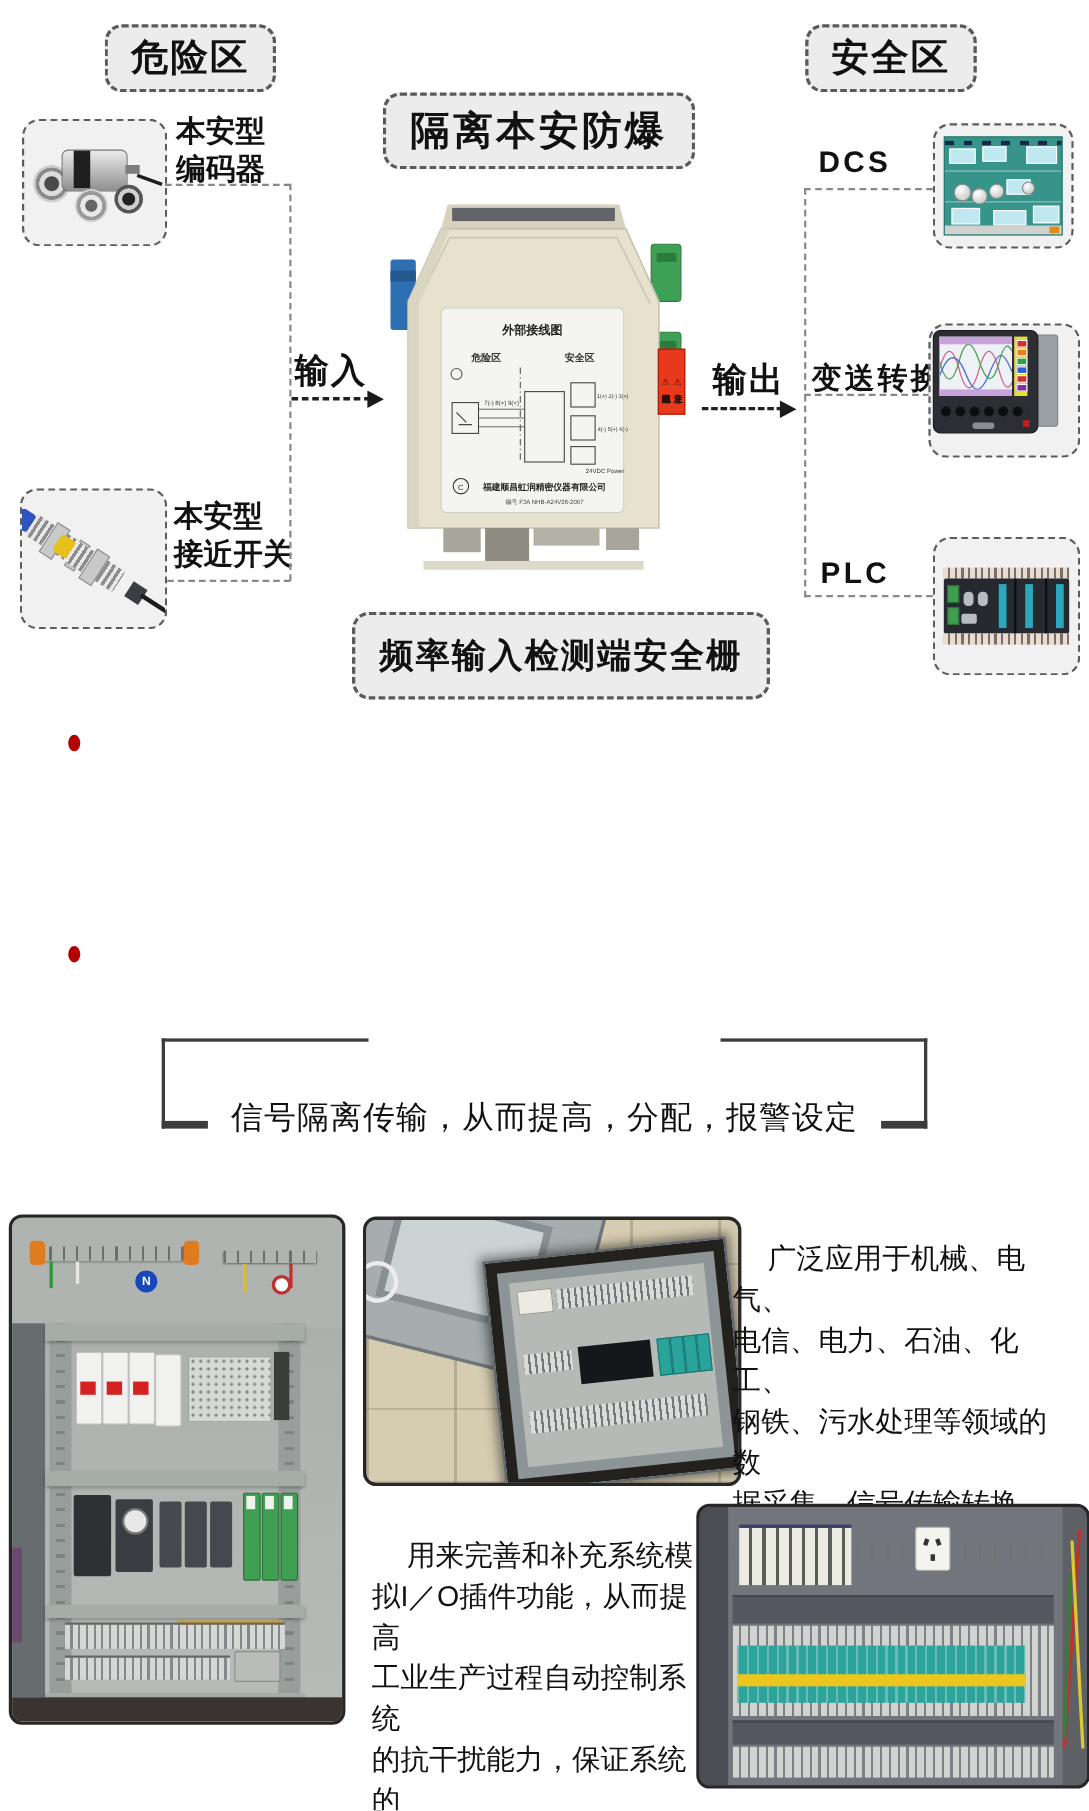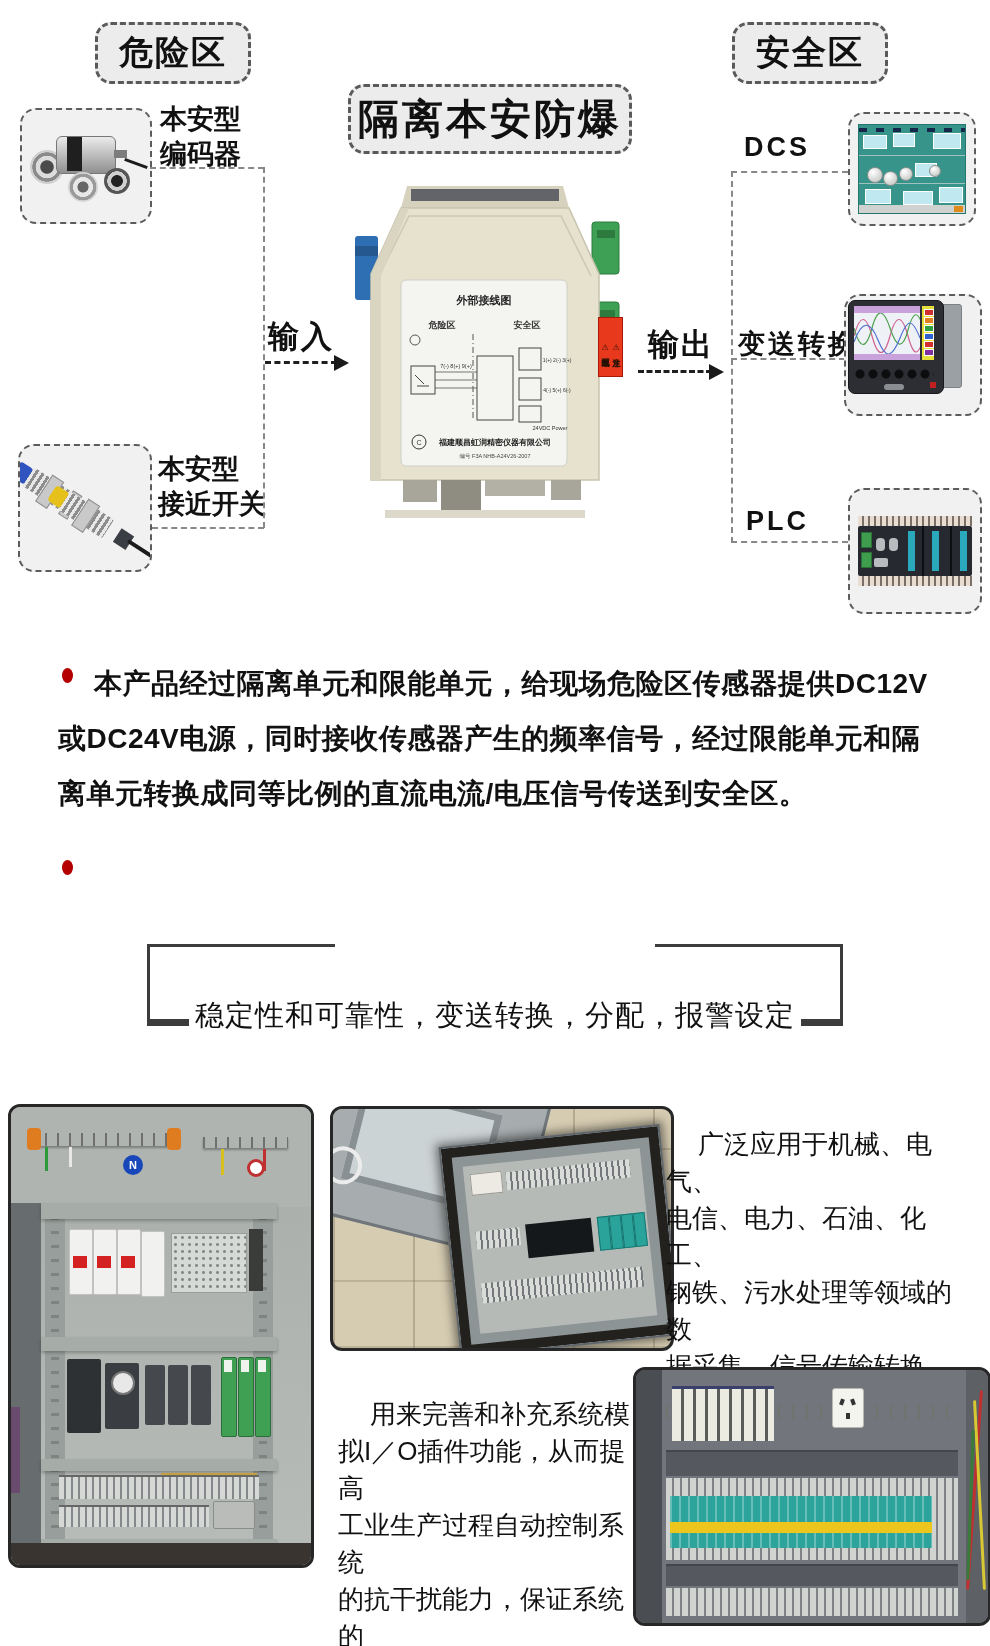--- a/index.html
+++ b/index.html
@@ -3,21 +3,21 @@
 <meta charset="utf-8">
 <style>
   html,body{margin:0;padding:0;background:#fff;}
   .page{position:relative;width:990px;height:1646px;background:#fff;overflow:hidden;
         font-family:"Liberation Sans","DejaVu Sans",sans-serif;color:#111;}
   .abs{position:absolute;}
   
   .badge{position:absolute;border:3px dashed #5a5a5a;border-radius:16px;background:#ececec;
          display:flex;align-items:center;justify-content:center;font-weight:bold;}
   .zone{font-size:34px;letter-spacing:2px;}
-  .hero-title{font-size:41px;letter-spacing:3px;}
+  .hero-title{font-size:36px;letter-spacing:3px;}
   .caption{font-size:31px;letter-spacing:2px;}
   
   .pbox{position:absolute;border:2px dashed #5c5c5c;border-radius:16px;background:#f1f1f1;overflow:hidden;}
   
   .dash-h{position:absolute;border-top:2px dashed #888;}
   .dash-v{position:absolute;border-left:2px dashed #888;}
   .arrow-line{position:absolute;border-top:3px dashed #1f1f1f;}
   .arrow-head{position:absolute;width:0;height:0;border-top:8px solid transparent;
               border-bottom:8px solid transparent;border-left:15px solid #1a1a1a;}
   .flow-label{position:absolute;font-size:31px;font-weight:bold;letter-spacing:2px;}
@@ -313,34 +313,34 @@
       <div class="port" style="left:16px;top:32px;width:14px;height:9px;border-radius:2px;"></div>
       <div class="teal" style="left:50px;"></div>
       <div class="sep" style="left:64px;"></div>
       <div class="teal" style="left:74px;"></div>
       <div class="sep" style="left:92px;"></div>
       <div class="teal" style="left:102px;"></div>
     </div>
     <div class="strip" style="top:86px;"></div>
   </div>
 
+  <div class="badge caption" style="left:320px;top:556px;width:374px;height:74px;">
+      <span>频率输入检测端安全栅</span>
+    </div>
 
   <div class="dot" style="left:62px;top:668px;"></div>
-  <div class="feat" style="left:58px;top:656px;width:892px;">本产品经过隔离单元和限能单元，给现场危险区传感器提供DC12V
-或DC24V电源，同时接收传感器产生的频率信号，经过限能单元和隔
-离单元转换成同等比例的直流电流/电压信号传送到安全区。</div>
   <div class="dot" style="left:62px;top:860px;"></div>
 
   <div class="hline" style="left:147px;top:944px;width:188px;"></div>
   <div class="hline" style="left:655px;top:944px;width:188px;"></div>
   <div class="vline" style="left:147px;top:944px;height:82px;"></div>
   <div class="vline" style="left:840px;top:944px;height:82px;"></div>
   <div class="bbar" style="left:147px;top:1019px;width:42px;"></div>
   <div class="bbar" style="left:801px;top:1019px;width:42px;"></div>
-  <div class="sec-sub" style="top:996px;">稳定性和可靠性，变送转换，分配，报警设定</div>
+  <div class="sec-sub" style="top:996px;">信号隔离传输，从而提高，分配，报警设定</div>
 
   <div class="photo" id="ph-cab">
     <div class="wall"></div>
     <div class="bus busdots" style="left:22px;top:26px;width:140px;"></div>
     <div class="cap" style="left:16px;top:21px;"></div>
     <div class="cap" style="left:156px;top:21px;"></div>
     <div class="bus busdots" style="left:192px;top:30px;width:85px;height:11px;"></div>
     <div class="wire" style="left:34px;top:40px;height:24px;background:#2a9a3a;"></div>
     <div class="wire" style="left:58px;top:40px;height:20px;background:#e8e8e8;"></div>
     <div class="wire" style="left:210px;top:42px;height:26px;background:#d8c020;"></div>

